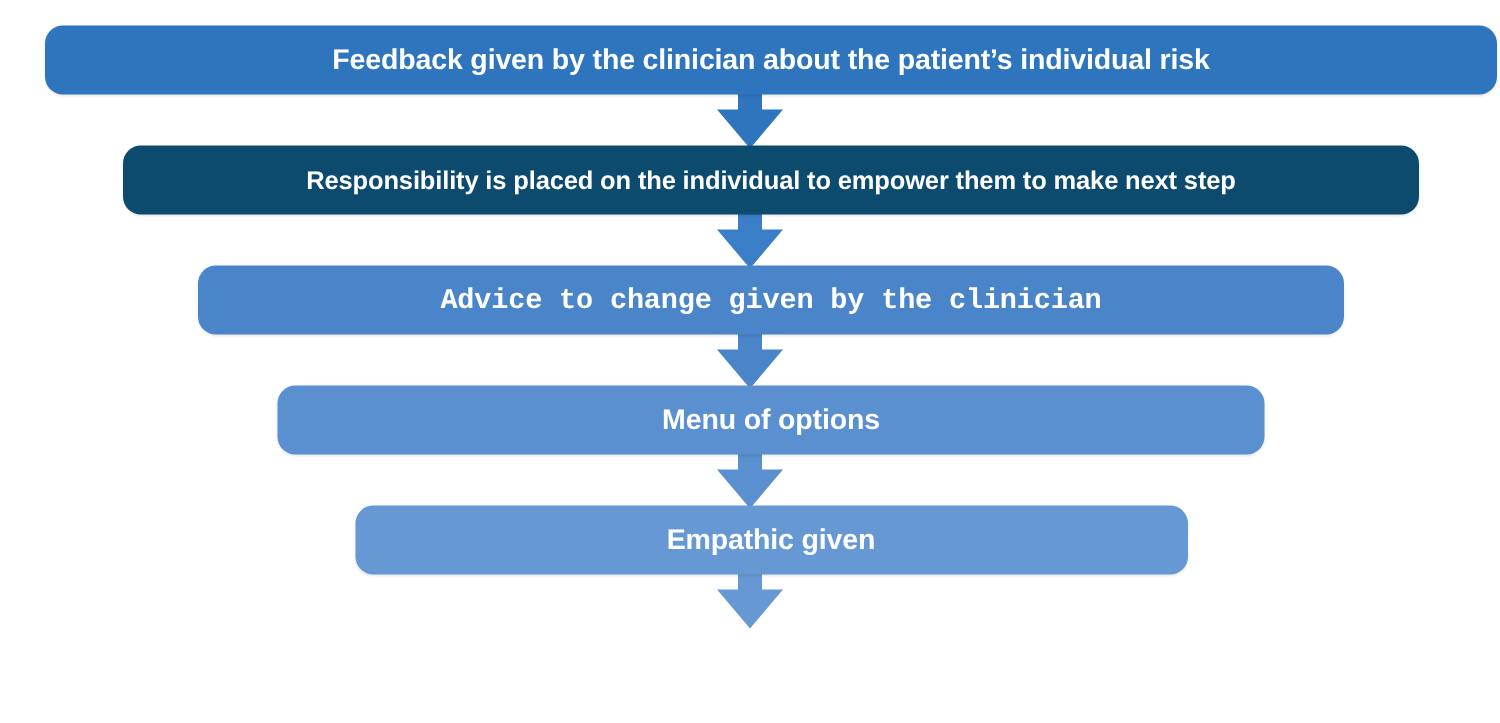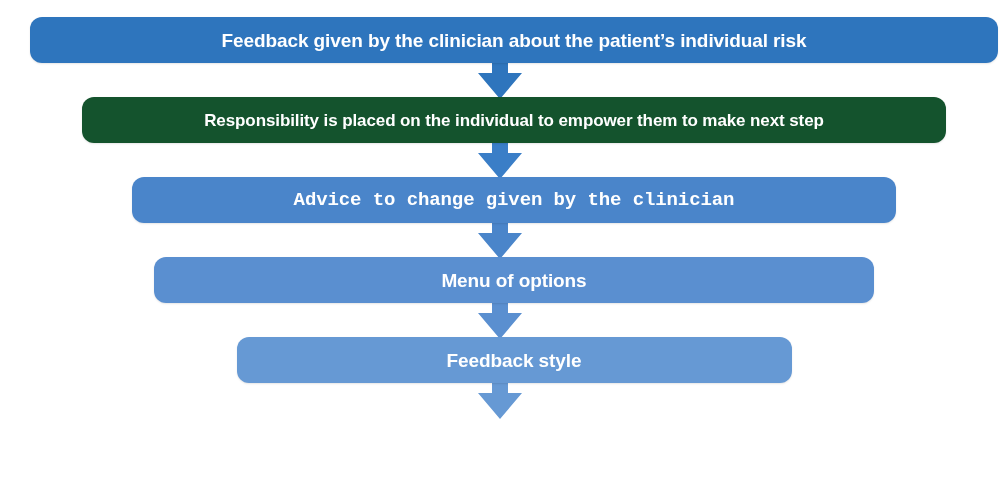--- a/index.html
+++ b/index.html
@@ -103,37 +103,37 @@
     </svg>
   </div>
 
   <div class="funnel-row row-0">
     <div class="node-box" style="width: 968px; background: rgb(46, 117, 189); font-size: 19px; color: rgb(255, 255, 255);">
       <span class="node-label">Feedback given by the clinician about the patient’s individual risk</span>
     </div>
   </div>
 
   <div class="funnel-row row-1">
-    <div class="node-box" style="width: 864px; background: #14532d; font-size: 17px; color: rgb(255, 255, 255);">
+    <div class="node-box" style="width: 864px; background: #0c4a6e; font-size: 17px; color: rgb(255, 255, 255);">
       <span class="node-label">Responsibility is placed on the individual to empower them to make next step</span>
     </div>
   </div>
 
   <div class="funnel-row row-2">
     <div class="node-box" style="width: 764px; background: rgb(74, 133, 202); font-size: 19px; color: rgb(255, 255, 255);">
       <span class="node-label">Advice to change given by the clinician</span>
     </div>
   </div>
 
   <div class="funnel-row row-3">
-    <div class="node-box" style="width: 720px; background: rgb(90, 143, 208); font-size: 19px; color: rgb(255, 255, 255);">
+    <div class="node-box" style="width: 658px; background: rgb(90, 143, 208); font-size: 19px; color: rgb(255, 255, 255);">
       <span class="node-label">Menu of options</span>
     </div>
   </div>
 
   <div class="funnel-row row-4">
     <div class="node-box" style="width: 555px; background: rgb(102, 153, 212); font-size: 19px; color: rgb(255, 255, 255);">
-      <span class="node-label">Feedback style</span>
+      <span class="node-label">Empathic given</span>
     </div>
   </div>
 
 
 </div>
 
 </body></html>

